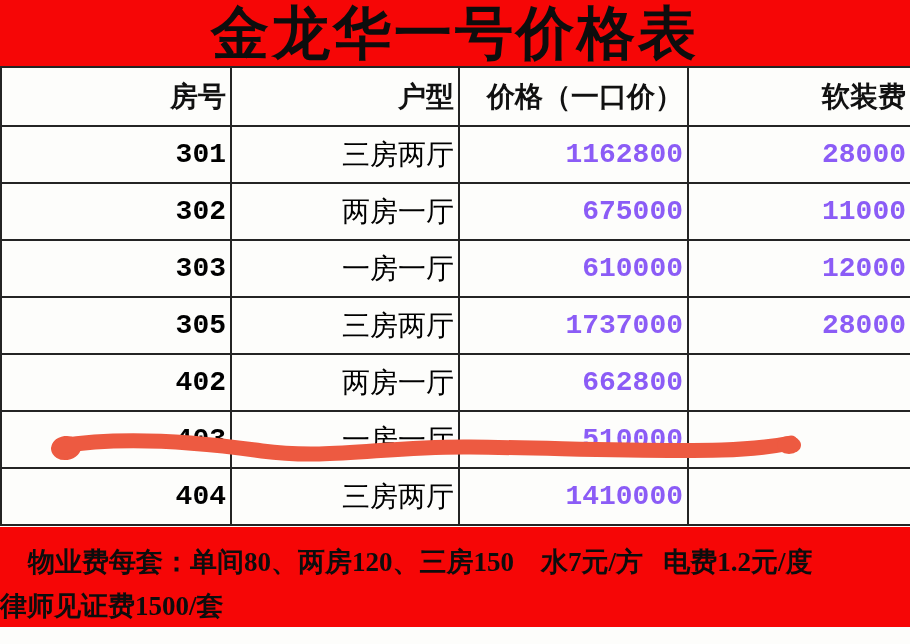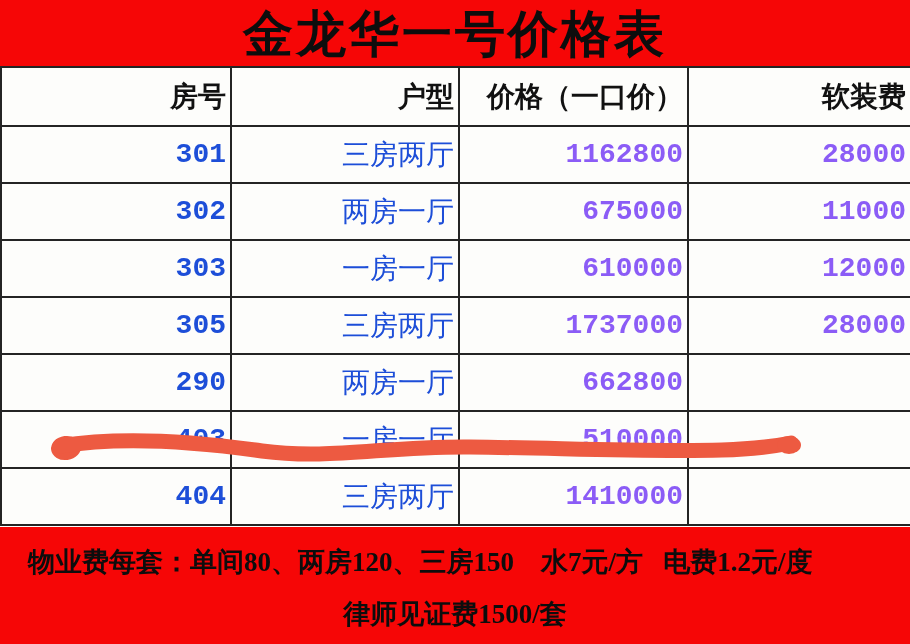--- a/index.html
+++ b/index.html
@@ -19,21 +19,21 @@
     position: absolute;
     left: 0; top: 0;
     width: 910px; height: 66px;
     background: #f60606;
     display: flex;
     align-items: center;
     justify-content: center;
   }
   .title-bar .title {
     color: #0d0d0d;
-    font-size: 50px;
+    font-size: 58px;
     font-weight: 700;
     letter-spacing: 3px;
     line-height: 1;
     padding-top: 2px;
   }
   
   .price-table {
     position: absolute;
     left: 0; top: 66px;
     width: 910px;
@@ -55,45 +55,45 @@
   }
   .price-table th {
     height: 49px;
     font-size: 28px;
     font-weight: 600;
     color: #111111;
   }
   .price-table td {
     height: 47px;
     font-size: 28px;
-    color: #1d4ed8;
+    color: #000000;
   }
   .price-table td.num { font-weight: 600; }
   .price-table td.red {
     color: #8b5cf6;
     font-weight: 600;
   }
   
   .footer-bar {
     position: absolute;
     left: 0; top: 527px;
-    width: 910px; height: 117px;
+    width: 910px; height: 100px;
     background: #f60606;
     color: #0d0d0d;
   }
   .footer-line1 {
     margin-top: 17px;
     padding-left: 28px;
     font-size: 27px;
     font-weight: 600;
     white-space: pre;
   }
   .footer-line2 {
-    margin-top: 16px;
-    text-align: center;
+    margin-top: 8px;
+    text-align: left;
     font-size: 27px;
     font-weight: 600;
   }
   
   .marker-overlay {
     position: absolute;
     left: 0; top: 0;
     width: 910px; height: 644px;
     pointer-events: none;
   }
@@ -141,21 +141,21 @@
         <td class="red">610000</td>
         <td class="red">12000</td>
       </tr>
       <tr>
         <td class="num">305</td>
         <td>三房两厅</td>
         <td class="red">1737000</td>
         <td class="red">28000</td>
       </tr>
       <tr>
-        <td class="num">290</td>
+        <td class="num">402</td>
         <td>两房一厅</td>
         <td class="red">662800</td>
         <td class="red"></td>
       </tr>
       <tr>
         <td class="num">403</td>
         <td>一房一厅</td>
         <td class="red">510000</td>
         <td class="red"></td>
       </tr>

